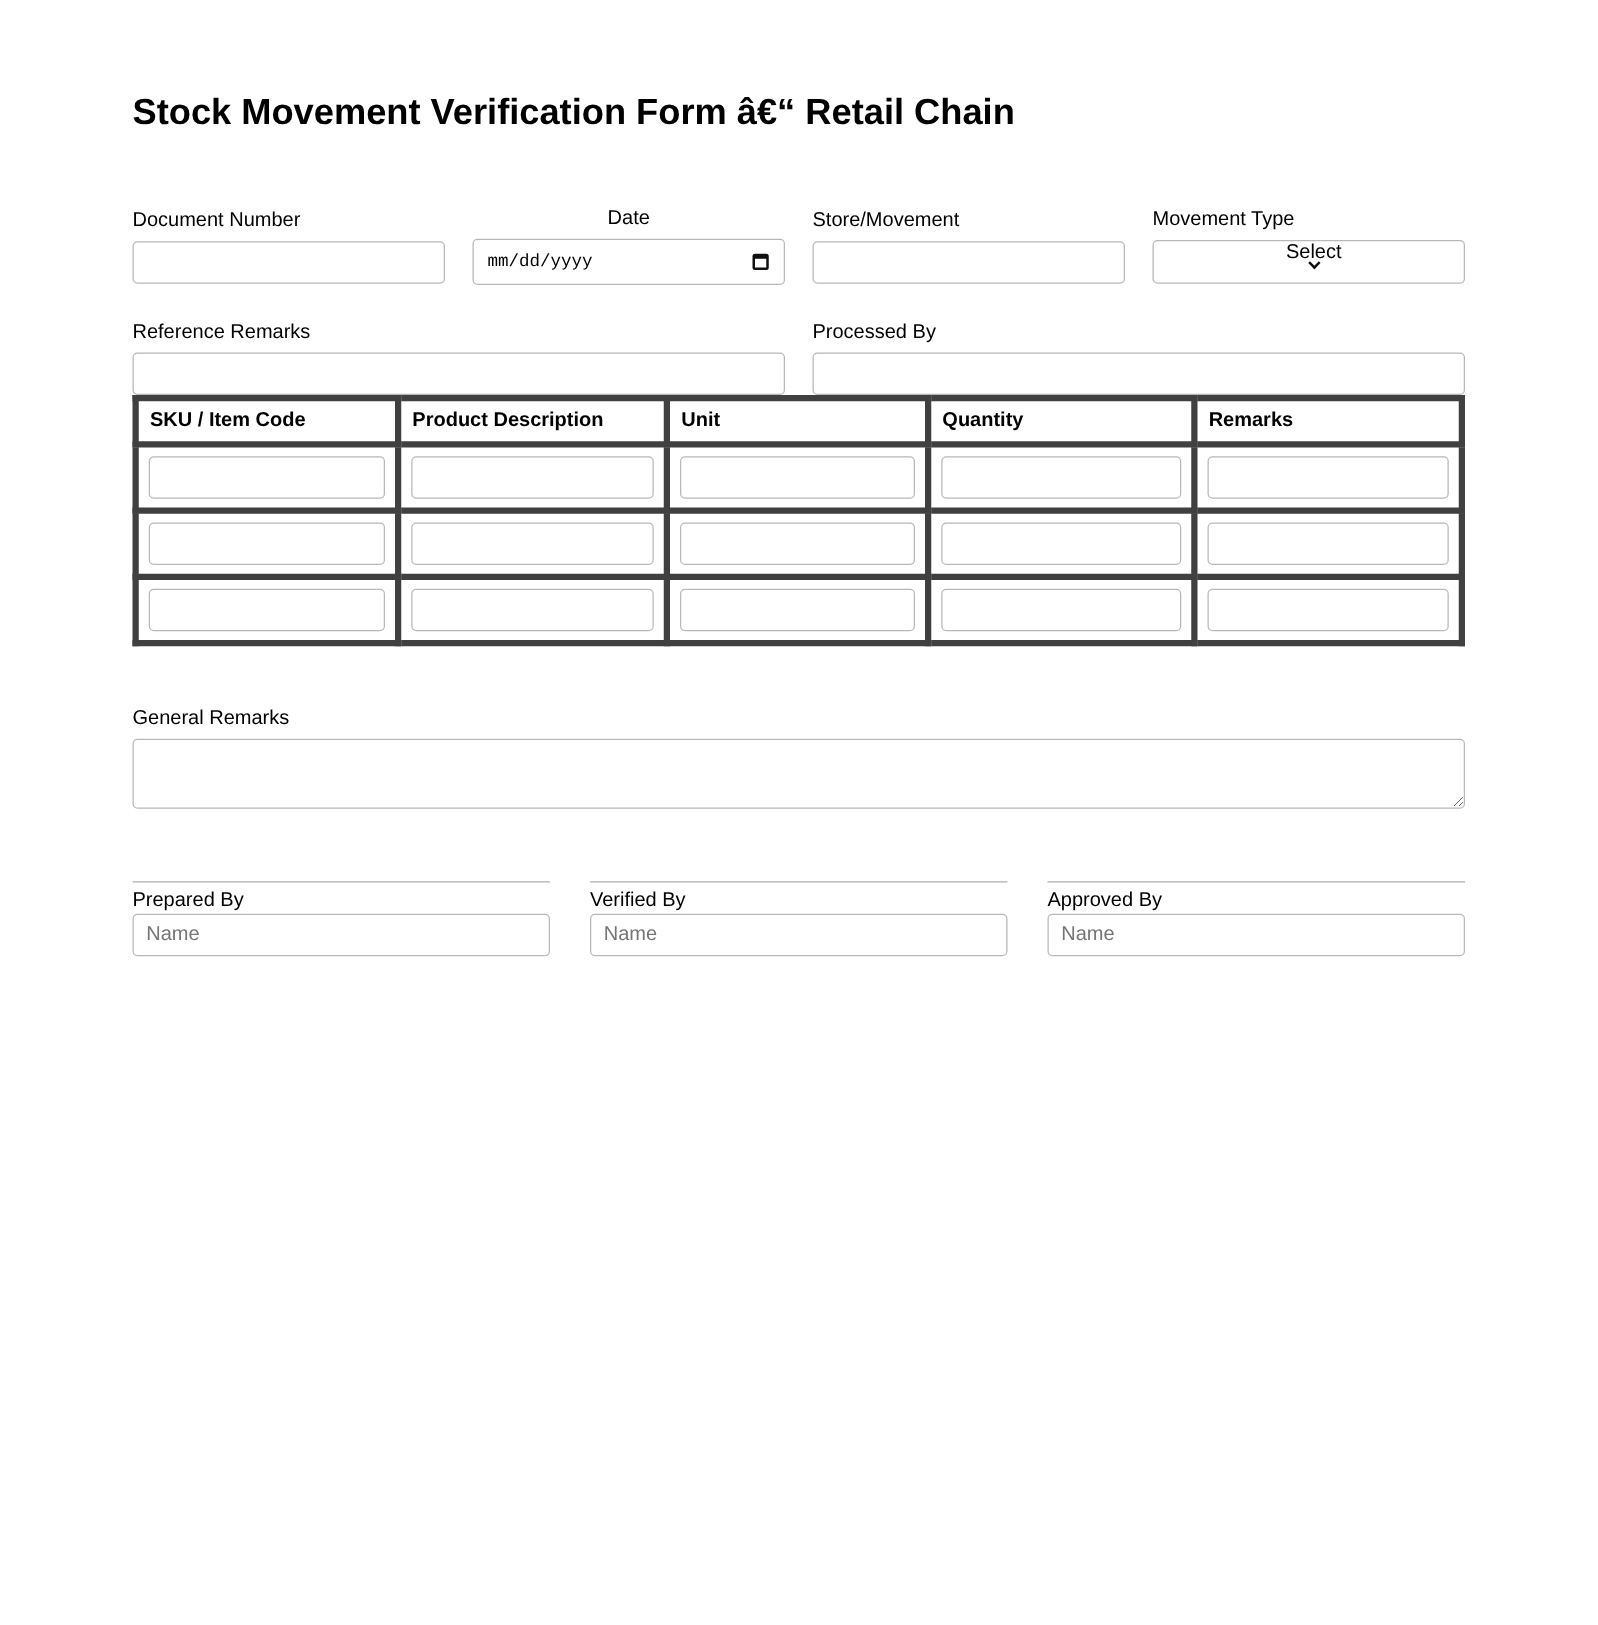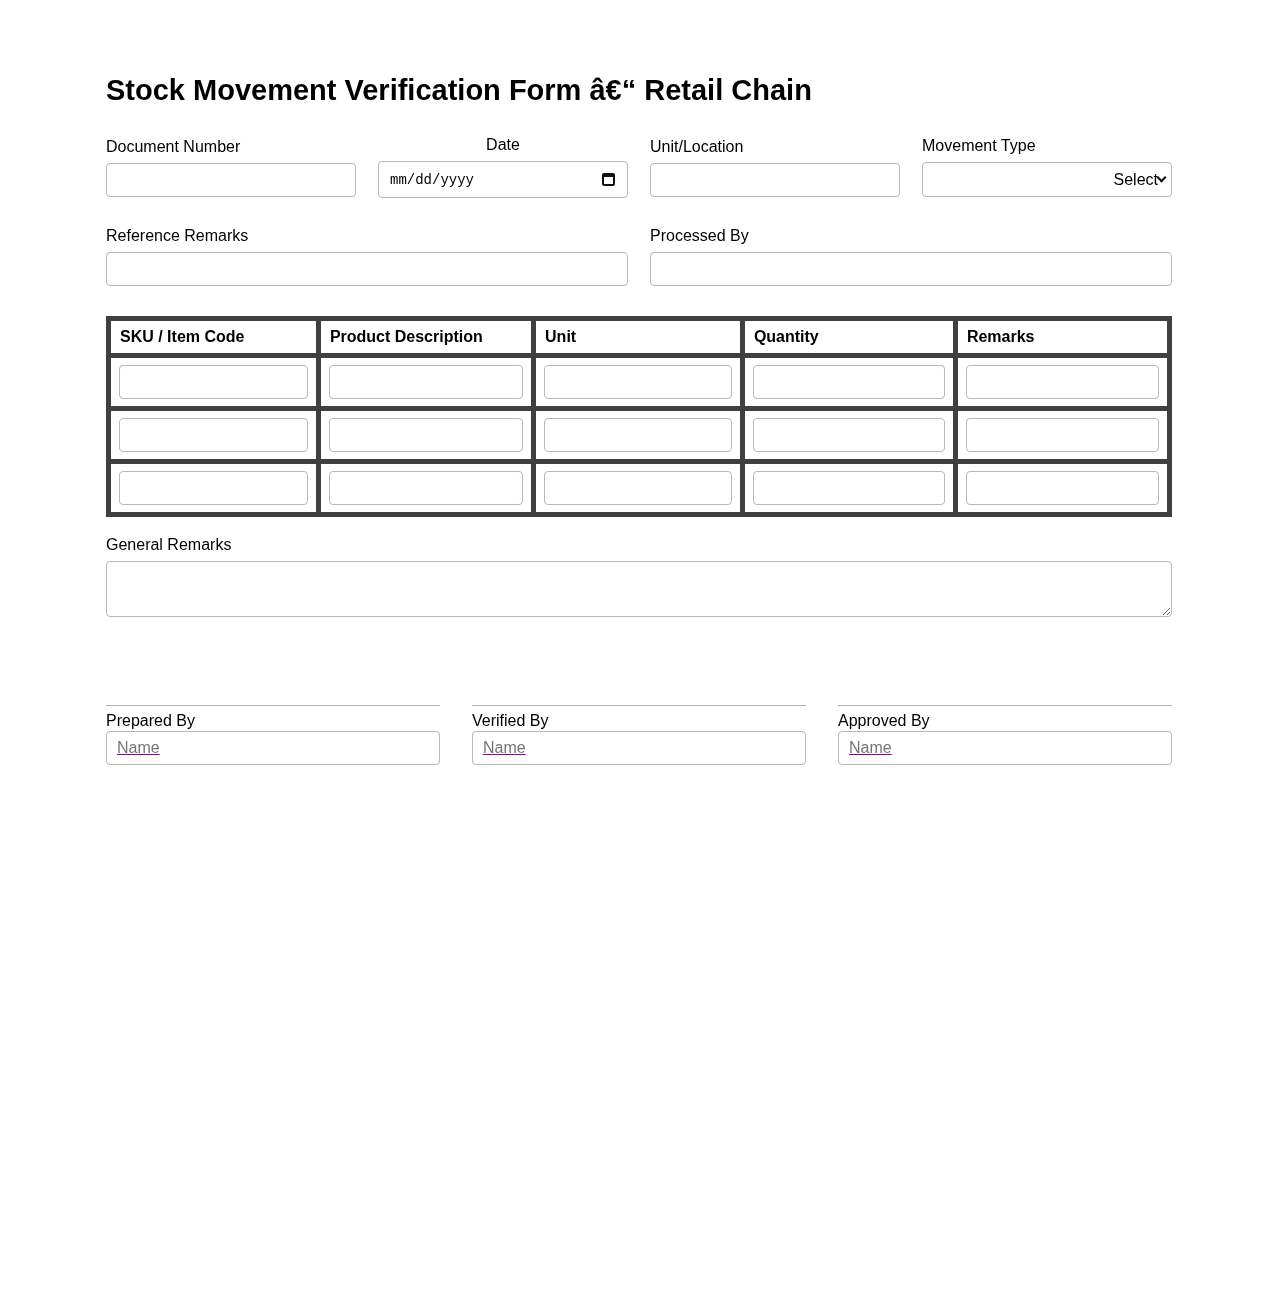--- a/index.html
+++ b/index.html
@@ -24,54 +24,55 @@
       white-space: nowrap;
     }
     .field { position: absolute; }
     .field label {
       display: block;
       font-size: 16px;
       line-height: 18px;
       height: 18px;
       margin-bottom: 0;
       white-space: nowrap;
+      margin-top: 30px;
     }
     .txt {
       display: block;
       width: 100%;
       height: 34px;
       border: 1px solid #b8b8b8;
       border-radius: 4px;
       background: #fff;
       font-family: "Liberation Sans", sans-serif;
       font-size: 16px;
       padding: 0 10px;
       color: #701a75;
-      text-decoration: underline;
     }
     .txt::placeholder { color: #757575; }
     .date-box {
       display: flex; align-items: center; justify-content: space-between;
       width: 100%; height: 37px;
       border: 1px solid #b8b8b8; border-radius: 4px; background:#fff;
       padding: 0 12px 0 11px;
       font-family: "Liberation Mono", monospace;
       font-size: 14px;
     }
     .cal-icon {
       width: 13px; height: 13px;
       border: 2px solid #111; border-top-width: 4px; border-radius: 2px;
       position: relative;
     }
     .select-box {
-      display: flex; align-items: center; justify-content: flex-end;
+      display: flex; align-items: center; justify-content: flex-start;
       width: 100%; height: 35px;
       border: 1px solid #b8b8b8; border-radius: 4px; background:#fff;
       padding: 0 6px 0 14px;
       font-size: 16px;
+      flex-direction: column;
     }
     .chev {
       width: 7px; height: 7px;
       border-right: 2px solid #111; border-bottom: 2px solid #111;
       transform: rotate(45deg);
       margin-top: -4px;
     }
     table {
       position: absolute;
       top: 316px; left: 0;
@@ -110,21 +111,21 @@
 
   <div class="field" style="top:136px; left:272px; width:250px;text-align:center;">
     <label>Date</label>
     <div class="date-box" style="margin-top:7px;">
       <span>mm/dd/yyyy</span>
       <span class="cal-icon"></span>
     </div>
   </div>
 
   <div class="field" style="top:138px; left:544px; width:250px;">
-    <label>Unit/Location</label>
+    <label>Store/Movement</label>
     <input class="txt" type="text" style="margin-top: 7px;" placeholder="">
   </div>
 
   <div class="field" style="top:137px; left:816px; width:250px;">
     <label>Movement Type</label>
     <div class="select-box" style="margin-top:7px;">
       <span>Select</span>
       <span class="chev"></span>
     </div>
   </div>

